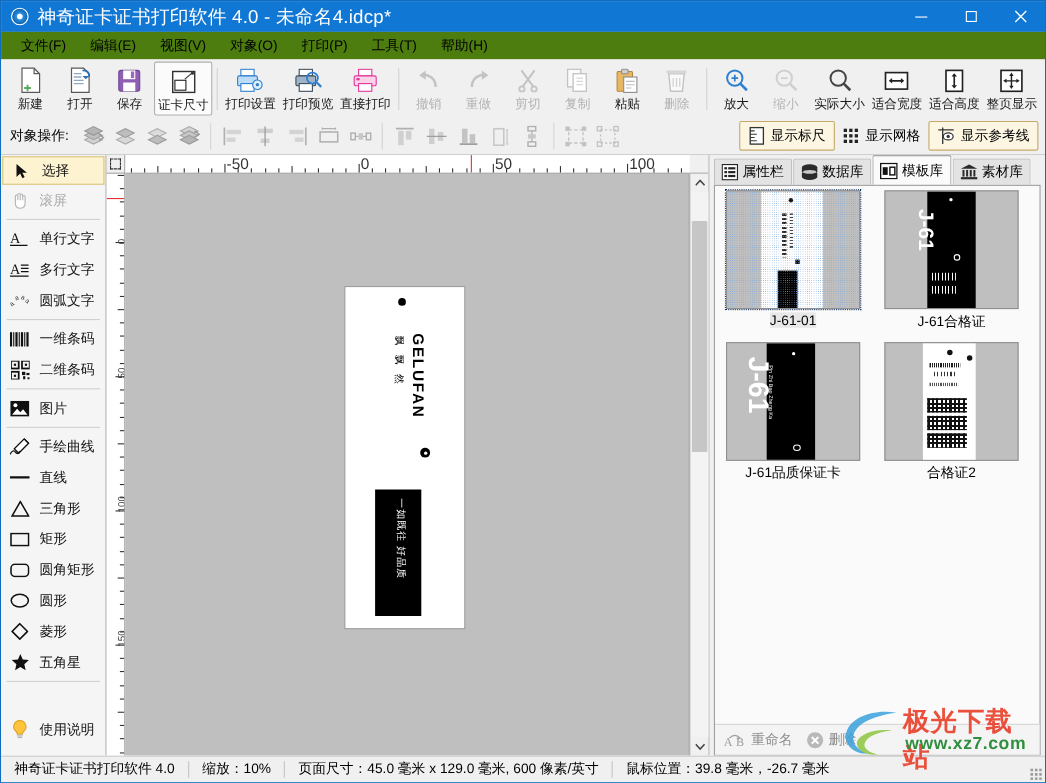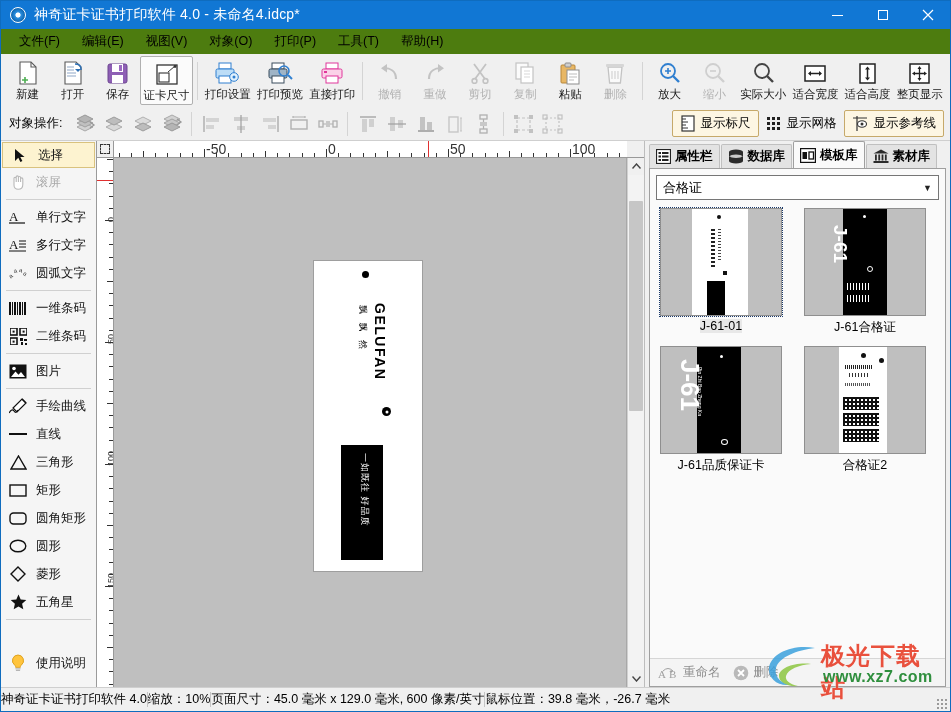--- a/index.html
+++ b/index.html
@@ -13,21 +13,21 @@
   }
   .app { width: 951px; height: 712px; display: flex; flex-direction: column;
          border: 1px solid #0f6cbe; background: #f0f0f0; }
 
   
   .titlebar { height: 28px; background: #1177d4; display: flex; align-items: center;
               color: #fff; flex: 0 0 28px; }
   .app-icon { width: 16px; height: 16px; border-radius: 50%; margin-left: 9px; margin-right: 8px;
               background: radial-gradient(circle at 50% 50%, #ffffff 0%, #ffffff 22%, #2b8fe0 30%, #0b5fa8 75%, #0a4e8c 100%);
               border: 1px solid #fff; flex: 0 0 auto; }
-  .title-text { font-size: 14px; letter-spacing: .2px; }
+  .title-text { font-size: 17px; letter-spacing: .2px; }
   .win-btns { margin-left: auto; display: flex; height: 28px; }
   .win-btn { width: 45px; height: 28px; display: flex; align-items: center; justify-content: center;
              font-size: 13px; color: #fff; }
   .win-btn .sq { width: 10px; height: 10px; border: 1px solid #fff; }
   .win-btn .mn { width: 11px; height: 1px; background: #fff; }
 
   
   .menubar { height: 25px; background: #4d7c0f; display: flex; align-items: center;
              padding-left: 7px; flex: 0 0 25px; }
   .menu-item { padding: 3px 11px; font-size: 12.5px; color: #000; }
@@ -107,21 +107,21 @@
               font-size: 8px; color: #555; background: #f0f0f0; }
   .sb-track { flex: 1 1 auto; background: #f3f3f3; position: relative; }
   .sb-thumb { position: absolute; left: 1px; right: 1px; background: #c6c6c6; border-radius: 1px; }
 
   
   .rpanel { width: 306px; background: #f0f0f0; display: flex; flex-direction: column;
             flex: 0 0 306px; border-left: 1px solid #bdbdbd; }
   .rtabs { display: flex; height: 27px; align-items: flex-end; padding-left: 4px; flex: 0 0 27px; }
   .rtab { display: flex; align-items: center; gap: 4px; height: 24px; padding: 0 6px;
           font-size: 12.5px; color: #000; background: #e3e3e3; border: 1px solid #c0c0c0;
-          border-bottom: none; border-radius: 2px 2px 0 0; margin-right: 1px; font-weight: bold; }
+          border-bottom: none; border-radius: 2px 2px 0 0; margin-right: 1px; }
   .rtab.active { background: #fafafa; height: 27px; border-color: #9f9f9f; }
   .rbox { flex: 1 1 auto; margin: 0 4px 0 4px; background: #fafafa;
           border: 1px solid #9f9f9f; display: flex; flex-direction: column; min-height: 0; }
   .combo { margin: 6px 6px 4px 6px; height: 25px; background: #fff; border: 1px solid #767676;
            display: flex; align-items: center; padding: 0 6px; font-size: 13px; color: #000; }
   .combo .arrow { margin-left: auto; font-size: 9px; color: #222; }
   .thumbs { flex: 1 1 auto; display: flex; flex-wrap: wrap; align-content: flex-start;
             padding: 4px 0 0 6px; gap: 0; overflow: hidden; }
   .thumb { width: 130px; margin: 0 14px 10px 0; display: flex; flex-direction: column;
            align-items: center; }
@@ -138,21 +138,21 @@
   .pic-txt { position: absolute; color: #fff; font-weight: bold; white-space: nowrap;
              transform-origin: center; }
   .rfooter { height: 28px; display: flex; align-items: center; gap: 12px; padding-left: 8px;
              border-top: 1px solid #d6d6d6; flex: 0 0 28px; background: #f4f4f4; }
   .rf-btn { display: flex; align-items: center; gap: 5px; font-size: 12.5px; color: #8d8d8d; }
 
   
   .status { height: 24px; background: #f0f0f0; display: flex; align-items: center;
             font-size: 12.5px; color: #000; flex: 0 0 24px; border-top: 1px solid #cfcfcf;
             position: relative; }
-  .st-cell { padding: 0 0; }
+  .st-cell { padding: 0 12px; }
   .st-sep { width: 1px; height: 15px; background: #c4c4c4; }
   .grip { position: absolute; right: 3px; bottom: 2px; width: 11px; height: 11px;
           background-image: radial-gradient(#9a9a9a 40%, transparent 41%);
           background-size: 4px 4px; }
 
   
   .watermark { position: absolute; right: 6px; bottom: 16px; width: 180px; height: 58px;
                pointer-events: none; }
   .wm-text { position: absolute; left: 56px; top: 2px; font-size: 24px; font-weight: bold;
              color: #e8432e; letter-spacing: 1px; opacity: .92;
@@ -968,24 +968,20 @@
                 <rect x="11.9" y="5.5" width="1.8" height="6"></rect>
               </g>
             <rect x="0.5" y="12" width="15" height="2" fill="#2b2b2b"></rect>
           </svg>
           <span>素材库</span>
         </div>
       </div>
 
       <div class="rbox">
 
-        <div class="combo">
-          <span>合格证</span>
-          <span class="arrow">▼</span>
-        </div>
 
         <div class="thumbs">
 
           <div class="thumb">
             <div class="pic selected">
               <div class="pic-inner" style="left:31px; top:0; width:56px; height:108px; background:#fff;"></div>
               <div style="position:absolute;left:56px;top:6px;width:4px;height:4px;border-radius:50%;background:#111"></div>
               <div style="position:absolute;left:50px;top:20px;width:4px;height:40px;background:repeating-linear-gradient(#222 0 2px,transparent 2px 4px)"></div>
               <div style="position:absolute;left:57px;top:20px;width:3px;height:32px;background:repeating-linear-gradient(#444 0 1px,transparent 1px 3px)"></div>
               <div style="position:absolute;left:62px;top:62px;width:4px;height:4px;background:#111"></div>

